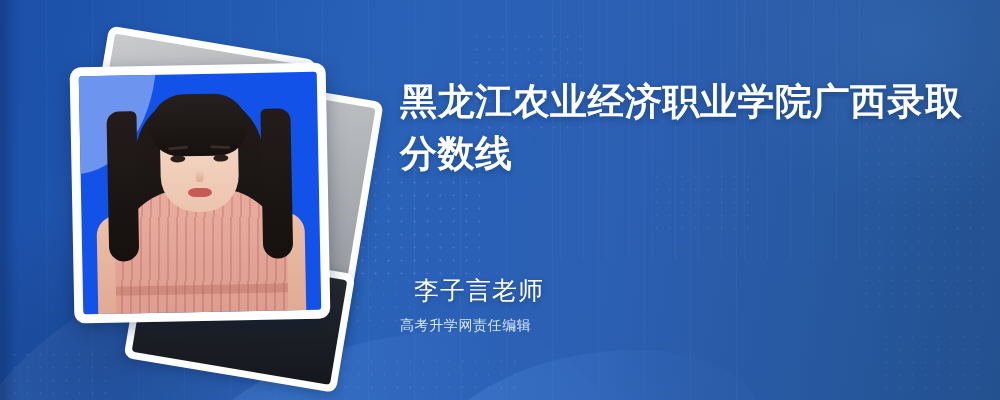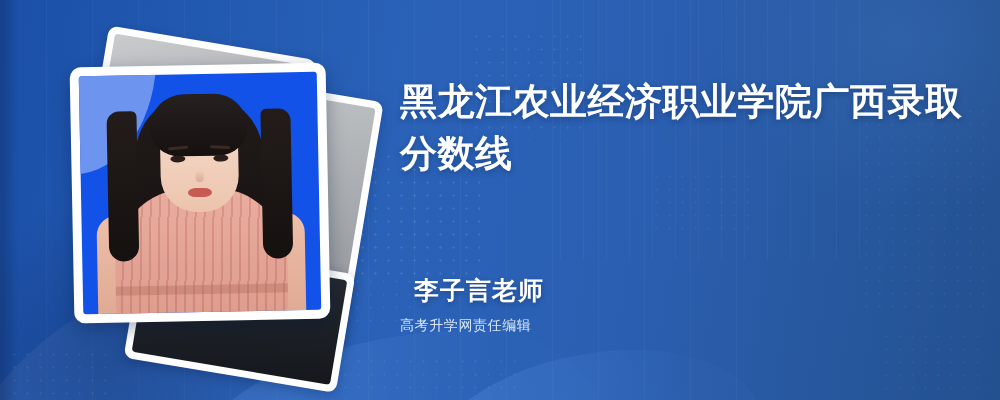--- a/index.html
+++ b/index.html
@@ -220,21 +220,21 @@
   .text-col{position:absolute;left:396px;top:0;width:610px;height:400px;}
   .headline{
     position:absolute;left:4px;top:76px;width:586px;
     color:#ffffff;
     font-size:37px;line-height:52px;font-weight:bold;
     letter-spacing:.5px;
     text-shadow:0 2px 6px rgba(5,22,60,.35);
   }
   .byline{
     position:absolute;left:18px;top:274px;
-    color:#ffffff;font-size:25px;font-weight:bold;letter-spacing:1px;
+    color:#ffffff;font-size:25px;font-weight:normal;letter-spacing:1px;
     text-shadow:0 2px 5px rgba(5,22,60,.35);
   }
   .byrole{
     position:absolute;left:4px;top:317px;
     color:#d8e6f8;font-size:14px;letter-spacing:.6px;
   }
 </style>
 </head>
 <body>
 

